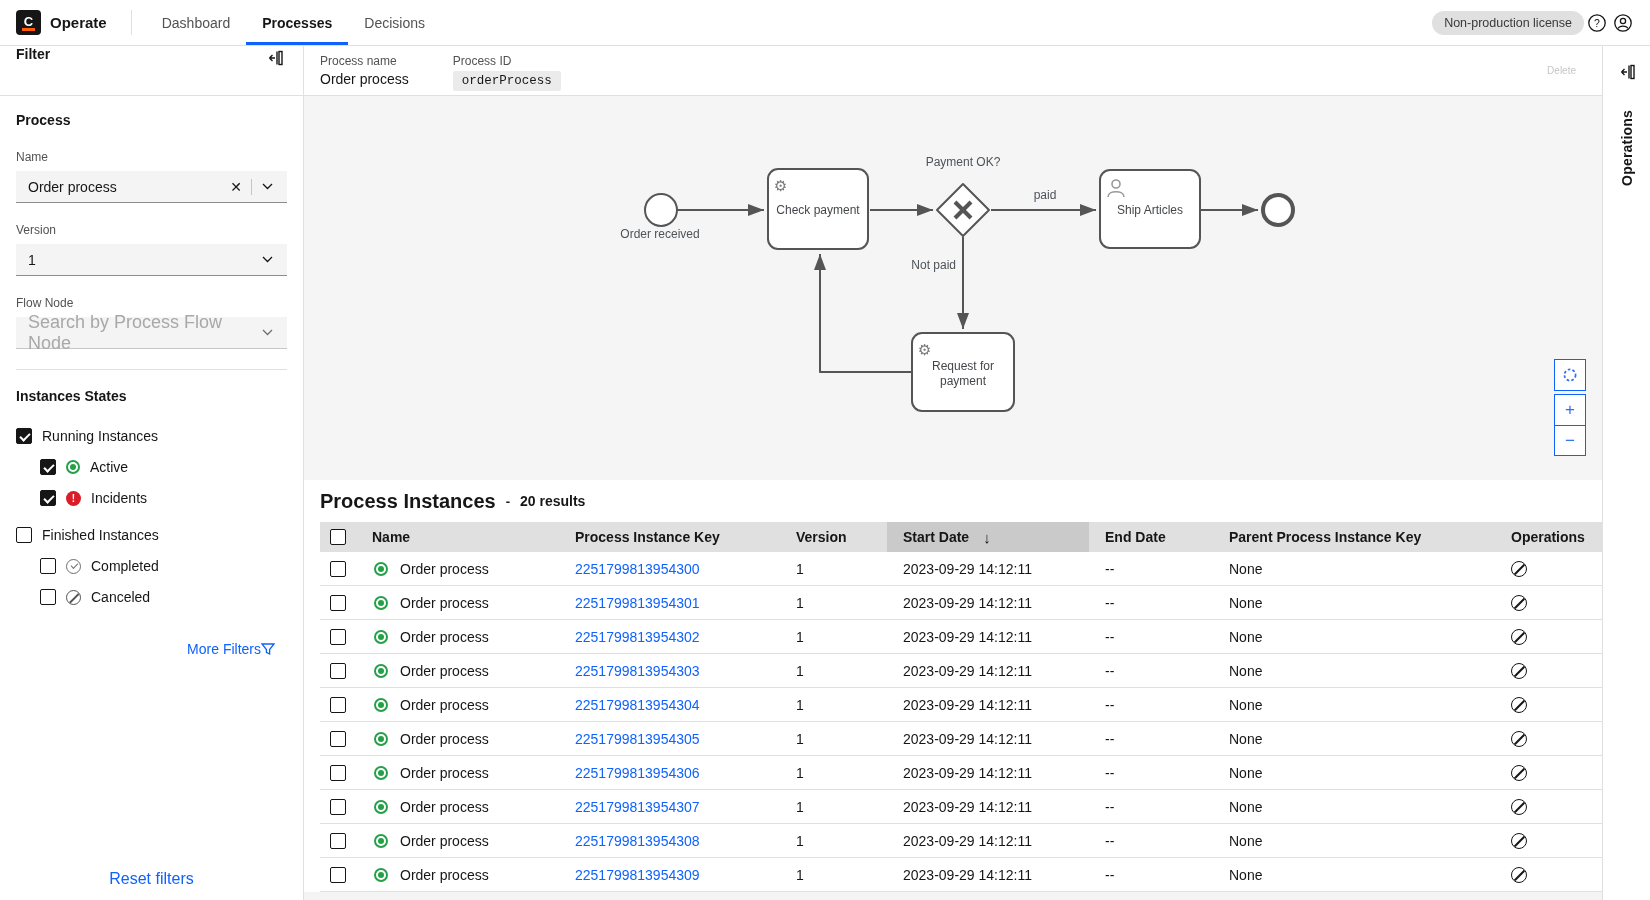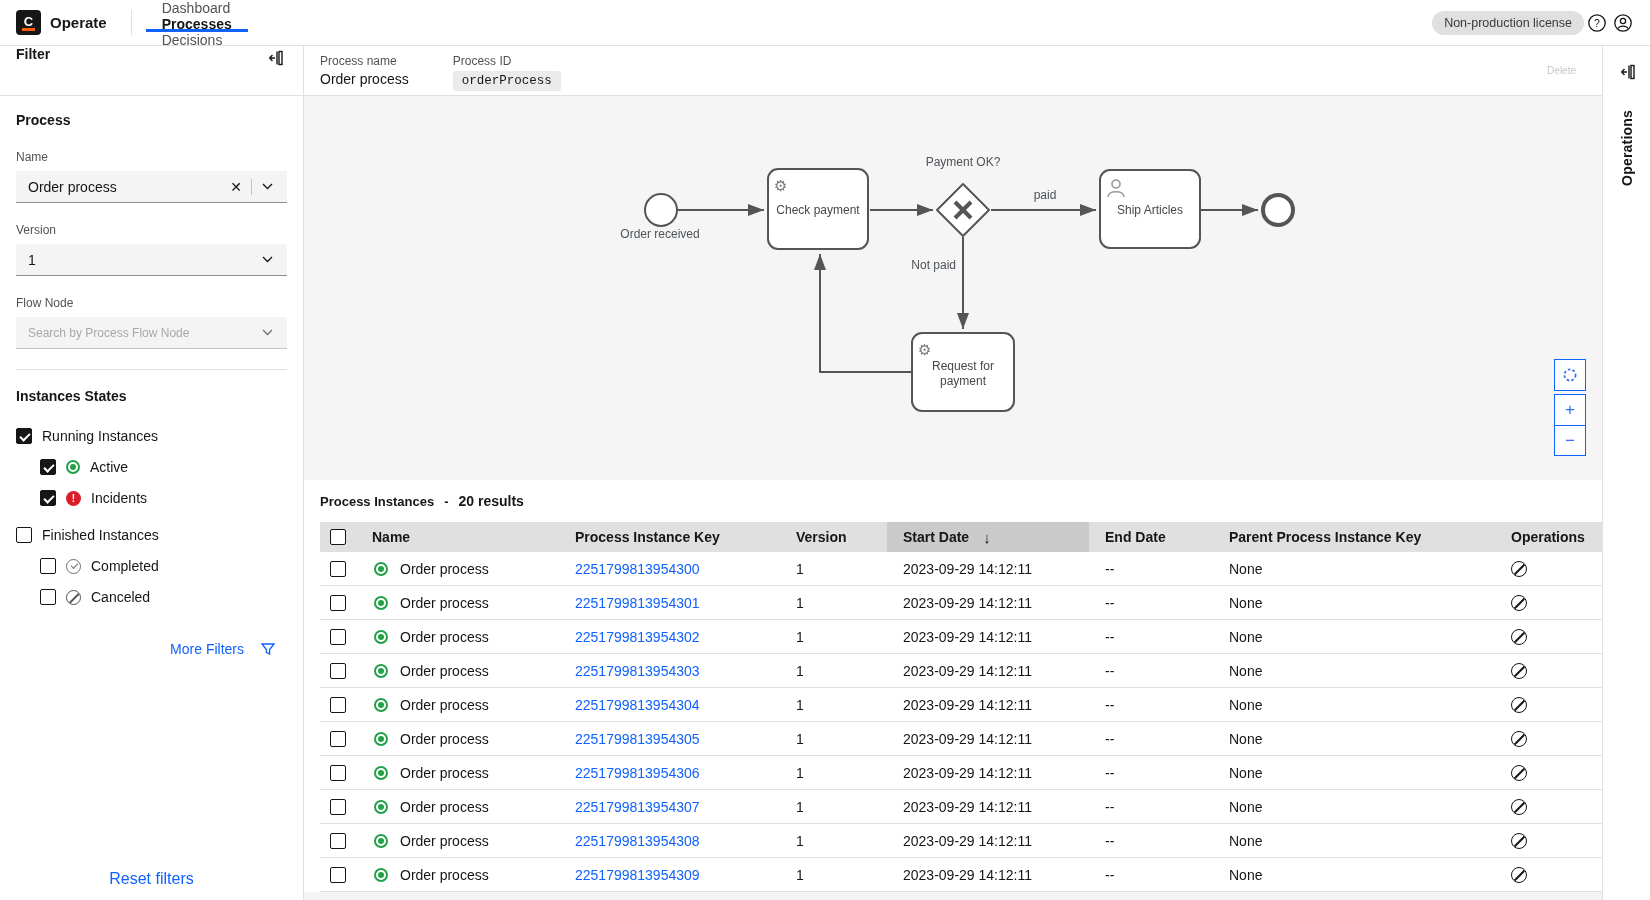--- a/index.html
+++ b/index.html
@@ -8,62 +8,62 @@
   .app { width:1650px; height:900px; display:flex; flex-direction:column; }
 
   
   .topbar { height:46px; display:flex; align-items:stretch; border-bottom:1px solid #e0e0e0; background:#fff; flex:0 0 46px; }
   .brand { display:flex; align-items:center; gap:9px; padding:0 24px 0 16px; }
   .logo { width:25px; height:25px; background:#161616; border-radius:4px; position:relative; display:flex; align-items:center; justify-content:center; }
   .logo span { color:#fff; font-weight:bold; font-size:13px; line-height:1; margin-top:-3px; }
   .logo::after { content:""; position:absolute; left:6px; right:6px; bottom:4px; height:3px; background:#ff5d0a; }
   .app-name { font-weight:700; font-size:15px; }
   .top-divider { width:1px; background:#e0e0e0; margin:10px 0; }
-  .tabs { display:flex; margin-left:14px;flex-direction:column; }
+  .tabs { display:flex; margin-left:14px; }
   .tab { display:flex; align-items:center; padding:0 16px; color:#525252; cursor:pointer; position:relative; }
   .tab.active { color:#161616; font-weight:600; }
   .tab.active::after { content:""; position:absolute; left:0; right:0; bottom:0; height:3px; background:#0f62fe; }
   .top-right { margin-left:auto; display:flex; align-items:center; gap:0; padding-right:14px; }
   .license-badge { background:#e0e0e0; color:#393939; border-radius:12px; height:24px; display:flex; align-items:center; padding:0 12px; font-size:12.5px; }
   .round-icon { width:26px; height:26px; display:flex; align-items:center; justify-content:center; cursor:pointer; }
 
   
   .content { flex:1; display:flex; min-height:0; }
 
   
   .filter-panel { width:304px; border-right:1px solid #e0e0e0; display:flex; flex-direction:column; position:relative; background:#fff; }
   .panel-header { height:50px; flex:0 0 50px; display:flex; align-items:flex-start; justify-content:space-between; padding:0 16px; border-bottom:1px solid #e0e0e0; }
   .panel-header .title { font-weight:700; font-size:14px; }
   .icon-btn { background:none; border:none; cursor:pointer; display:flex; align-items:center; justify-content:center; width:24px; height:24px; }
   .panel-body { padding:16px 16px 0 16px; flex:1; position:relative; }
   .section-title { font-weight:700; font-size:14px; margin-bottom:22px; }
   .field-label { font-size:12px; color:#525252; margin-bottom:7px; }
   .field { height:32px; background:#f4f4f4; border:none; border-bottom:1px solid #8d8d8d; display:flex; align-items:center; padding:0 10px 0 12px; margin-bottom:20px; }
   .field .value { flex:1; font-size:14px; color:#161616; border:none; background:transparent; outline:none; font-family:inherit; }
-  .field .placeholder { flex:1; font-size:12px; color:#a8a8a8; }
+  .field .placeholder { flex:1; font-size:18px; color:#a8a8a8; }
   .field .clear-x { font-size:14px; color:#161616; padding:0 9px; cursor:pointer; }
   .field .sep { width:1px; height:16px; background:#c6c6c6; }
   .chev { padding:0 4px 0 10px; display:flex; cursor:pointer; }
   .field.disabled { border-bottom:1px solid #c6c6c6; }
   .hr { height:1px; background:#e0e0e0; margin:4px 0 18px 0; }
   .state-row { display:flex; align-items:center; gap:10px; margin-bottom:11px; height:20px; }
   .state-row.indent { margin-left:24px; }
   .state-row.gap-top { margin-top:17px; }
   .cb { width:16px; height:16px; border:1px solid #161616; border-radius:2px; background:#fff; position:relative; flex:0 0 16px; cursor:pointer; }
   .cb.checked { background:#161616; border-color:#161616; }
   .cb.checked::after { content:""; position:absolute; left:3px; top:3.5px; width:8px; height:4px; border-left:2px solid #fff; border-bottom:2px solid #fff; transform:rotate(-45deg); }
   .st-label { font-size:14px; color:#161616; }
   .ic-active { width:14px; height:14px; border:2px solid #24a148; border-radius:50%; position:relative; flex:0 0 14px; }
   .ic-active::after { content:""; position:absolute; left:2px; top:2px; width:6px; height:6px; background:#24a148; border-radius:50%; }
   .ic-incident { width:15px; height:15px; background:#da1e28; border-radius:50%; color:#fff; font-weight:bold; font-size:10px; display:flex; align-items:center; justify-content:center; flex:0 0 15px; }
   .ic-completed { width:15px; height:15px; border:1px solid #6f6f6f; border-radius:50%; position:relative; flex:0 0 15px; }
   .ic-completed::after { content:""; position:absolute; left:3.5px; top:3.5px; width:6px; height:3px; border-left:1.5px solid #6f6f6f; border-bottom:1.5px solid #6f6f6f; transform:rotate(-45deg); }
   .ic-slash { width:15px; height:15px; border:1.5px solid #525252; border-radius:50%; position:relative; flex:0 0 15px; overflow:hidden; }
   .ic-slash::after { content:""; position:absolute; left:50%; top:-2px; bottom:-2px; width:1.5px; background:#525252; transform:rotate(45deg); }
-  .more-filters { display:flex; justify-content:flex-end; align-items:center; gap:17px; margin:34px 12px 0 0; color:#0f62fe; cursor:pointer; font-size:14px; }
+  .more-filters { display:flex; justify-content:flex-end; align-items:center; gap:0; margin:34px 12px 0 0; color:#0f62fe; cursor:pointer; font-size:14px; }
   .reset-filters { position:absolute; bottom:12px; left:0; right:0; text-align:center; color:#0f62fe; font-size:16px; cursor:pointer; }
 
   
   .main { width:1298px; display:flex; flex-direction:column; min-width:0; }
   .process-header { height:50px; flex:0 0 50px; display:flex; align-items:center; padding:0 16px; border-bottom:1px solid #e0e0e0; gap:44px; }
   .ph-block .lbl { font-size:12px; color:#525252; margin-bottom:3px; }
   .ph-block .val { font-size:14px; color:#161616; }
   .code-chip { font-family:"Liberation Mono","DejaVu Sans Mono",monospace; font-size:12.5px; background:#ebebeb; padding:3px 9px; border-radius:2px; }
   .delete-btn { margin-left:auto; margin-right:10px; color:#c6c6c6; background:none; border:none; font-size:10px; font-family:inherit; cursor:not-allowed; }
 
@@ -73,21 +73,21 @@
   .bpmn text { font-family:"Liberation Sans","DejaVu Sans",sans-serif; }
   .diagram-controls { position:absolute; right:16px; top:263px; width:32px; }
   .dc-btn { width:32px; background:#fff; border:1px solid #0f62fe; display:flex; align-items:center; justify-content:center; cursor:pointer; color:#2f6df5; font-size:17px; font-family:inherit; }
   .dc-reset { height:32px; margin-bottom:3px; }
   .dc-zoomin { height:31px; border-bottom:none; }
   .dc-zoomout { height:31px; }
 
   
   .instances { flex:1; display:flex; flex-direction:column; min-height:0; background:#fff; }
   .instances-titlebar { height:42px; flex:0 0 42px; display:flex; align-items:center; gap:10px; padding:0 16px; }
-  .instances-titlebar .t { font-weight:700; font-size:13px; }
+  .instances-titlebar .t { font-weight:700; font-size:20px; }
   .instances-titlebar .sep { font-weight:700; font-size:13px; }
   .instances-titlebar .r { font-weight:700; font-size:14px; }
   .grid { display:grid; grid-template-columns:36px 203px 221px 107px 202px 124px 282px 1fr; margin:0 0 0 16px; width:1282px; }
   .thead { background:#e0e0e0; height:30px; }
   .th { display:flex; align-items:center; padding-left:16px; font-weight:700; font-size:14px; cursor:pointer; }
   .th.first { padding-left:0; justify-content:center; cursor:default; }
   .th.sorted { background:#cacaca; gap:14px; }
   .sort-arrow { font-size:15px; }
   .trow { height:34px; border-bottom:1px solid #e0e0e0; }
   .td { display:flex; align-items:center; padding-left:16px; font-size:14px; overflow:hidden; white-space:nowrap; }

